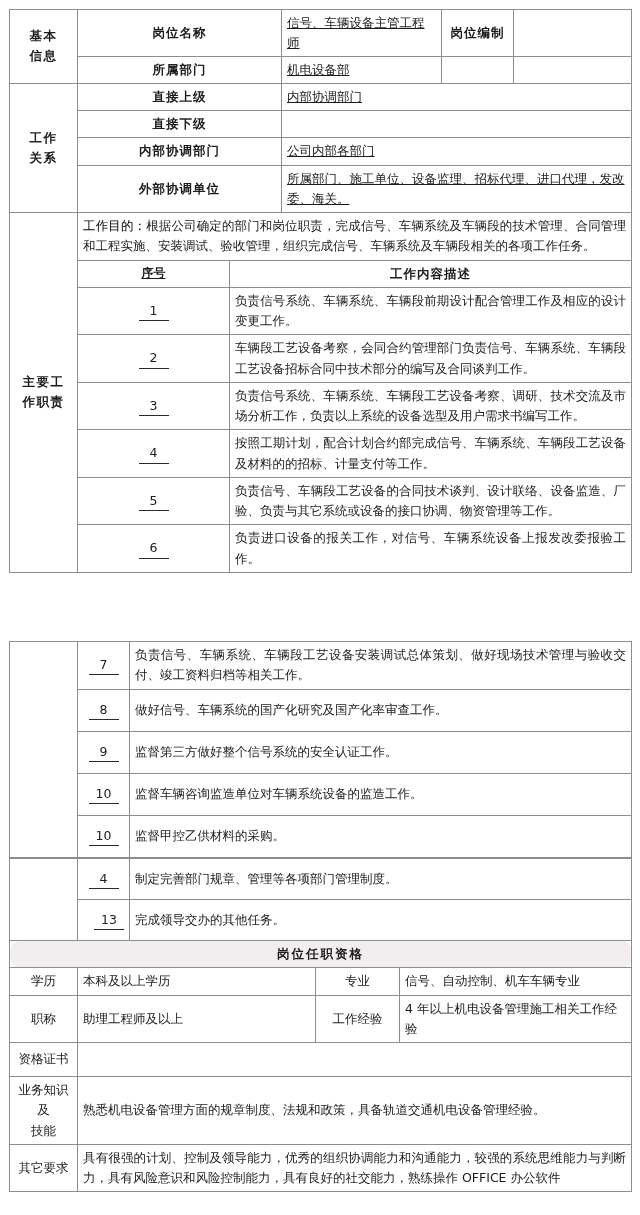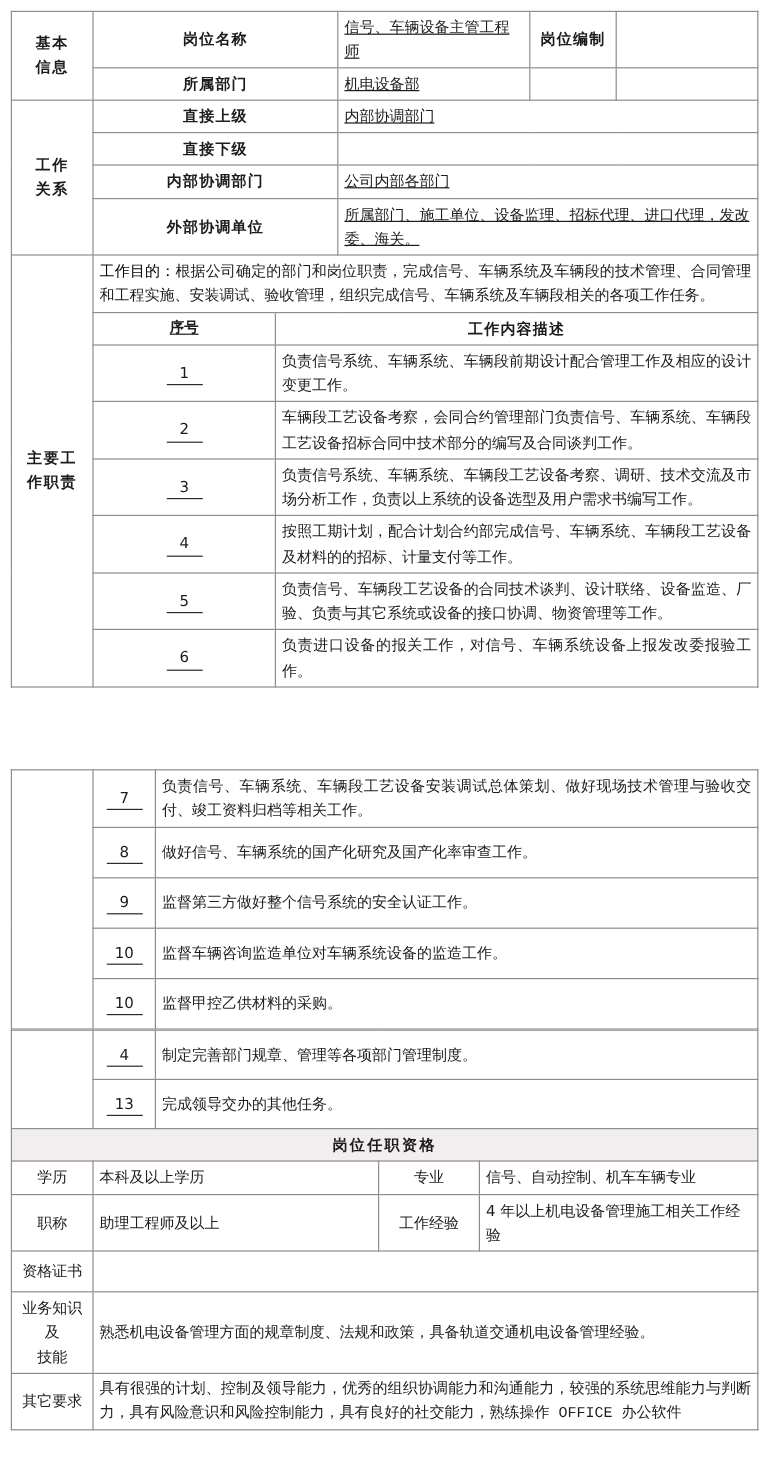--- a/index.html
+++ b/index.html
@@ -254,26 +254,26 @@
       <col style="width:84px">
       <col style="width:232px">
     </colgroup>
     <tbody>
       <tr>
         <td rowspan="2"></td>
         <td class="seq" style="height:41px;"><span>4</span></td>
         <td class="duty" colspan="3">制定完善部门规章、管理等各项部门管理制度。</td>
       </tr>
       <tr>
-        <td class="seq" style="height:41px;"><span>13</span></td>
+        <td class="seq" style="height:41px;text-align:right;"><span>13</span></td>
         <td class="duty" colspan="3">完成领导交办的其他任务。</td>
       </tr>
 
       <tr>
-        <td class="qual-title" colspan="5" style="height:18px;">岗位任职资格</td>
+        <td class="qual-title" colspan="5" style="height:18px;border-radius:10px;">岗位任职资格</td>
       </tr>
 
       <tr>
         <td class="qual-lbl">学历</td>
         <td class="qual-val" colspan="2">本科及以上学历</td>
         <td class="qual-lbl">专业</td>
         <td class="qual-val">信号、自动控制、机车车辆专业</td>
       </tr>
 
       <tr>
@@ -291,18 +291,18 @@
       <tr>
         <td class="qual-lbl">
           <div>业务知识及</div>
           <div>技能</div>
         </td>
         <td class="qual-val" colspan="4">熟悉机电设备管理方面的规章制度、法规和政策，具备轨道交通机电设备管理经验。</td>
       </tr>
 
       <tr>
         <td class="qual-lbl">其它要求</td>
-        <td class="qual-val" colspan="4" style="text-align:justify;font-family:Liberation Mono, monospace;">具有很强的计划、控制及领导能力，优秀的组织协调能力和沟通能力，较强的系统思维能力与判断力，具有风险意识和风险控制能力，具有良好的社交能力，熟练操作 OFFICE 办公软件</td>
+        <td class="qual-val" colspan="4" style="text-align:justify;">具有很强的计划、控制及领导能力，优秀的组织协调能力和沟通能力，较强的系统思维能力与判断力，具有风险意识和风险控制能力，具有良好的社交能力，熟练操作 OFFICE 办公软件</td>
       </tr>
     </tbody>
   </table>
 
 </div>
 
 </body></html>

